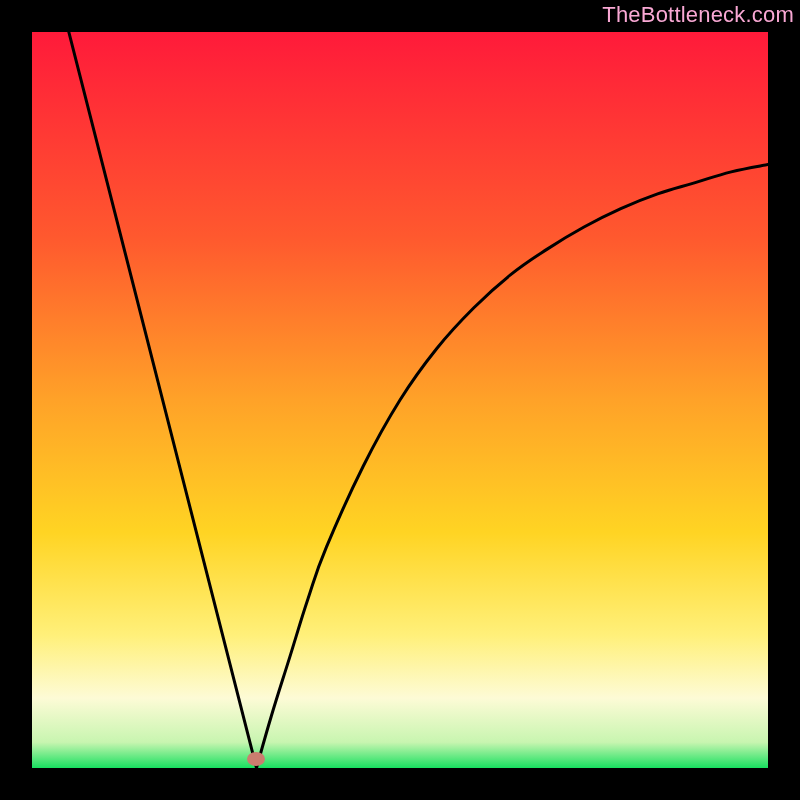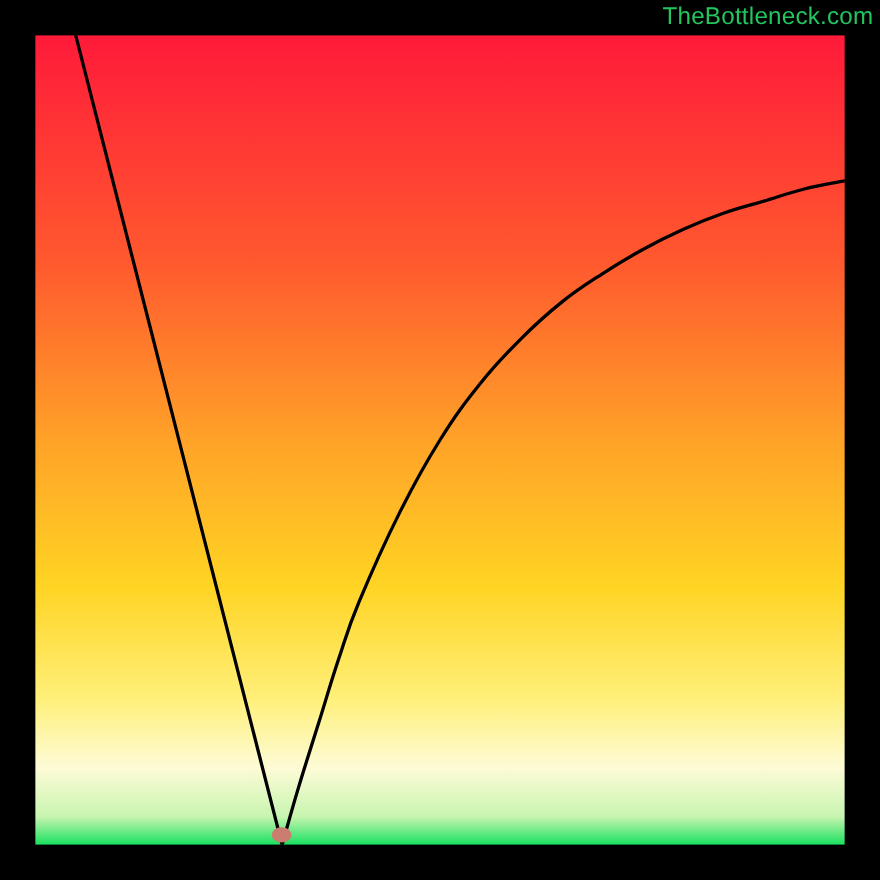--- a/index.html
+++ b/index.html
@@ -39,21 +39,21 @@
     width: 100%;
     height: 100%;
     pointer-events: none;
   }
   .attribution {
     position: absolute;
     top: 2px;
     right: 6px;
     font-family: Arial, Helvetica, sans-serif;
     font-size: 22px;
-    color: #22c55e;
+    color: #f9a8d4;
     letter-spacing: 0.2px;
     text-align: left;
   }
   .marker {
     position: absolute;
     width: 18px;
     height: 14px;
     border-radius: 50%;
     transform: translate(-50%, -50%);
   }

